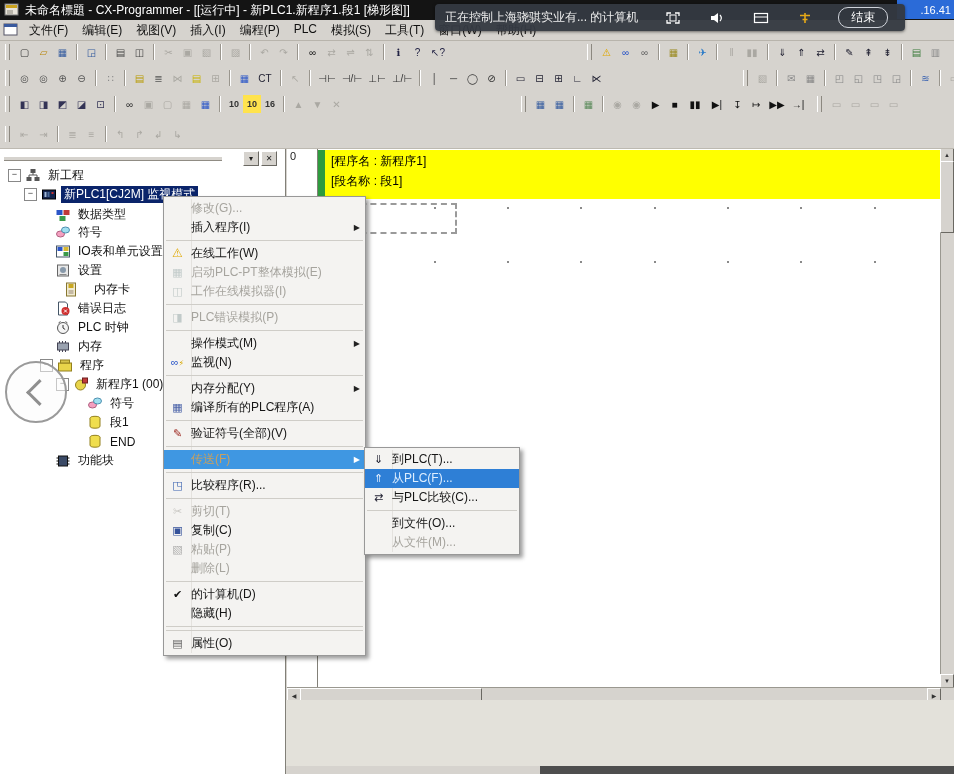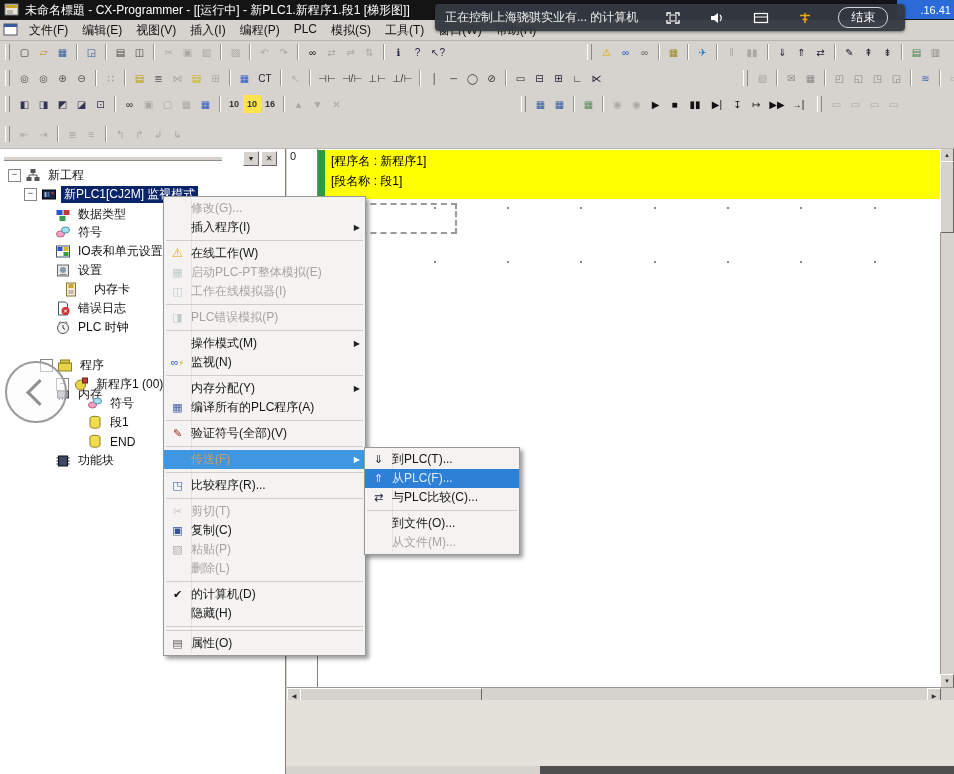--- a/index.html
+++ b/index.html
@@ -405,21 +405,21 @@
       </div>
       <div class="trow" style="top: 170px; left: 40px;">
         <span style="width: 15px; flex: 0 0 15px;"></span>
         <span class="ticon"><svg width="16" height="15" viewBox="0 0 15 15">
             <circle cx="7.5" cy="8" r="5.5" fill="#f4f4f4" stroke="#555"></circle>
             <path d="M7.5 5v3l2.2 1.5" stroke="#333" fill="none"></path>
             <path d="M3 3l2-1.5M12 3l-2-1.5" stroke="#555"></path>
           </svg></span>
         <span class="lbl">PLC 时钟</span>
       </div>
-      <div class="trow" style="top: 189px; left: 40px; margin-top: 48px;">
+      <div class="trow" style="top: 189px; left: 40px;">
         <span style="width: 15px; flex: 0 0 15px;"></span>
         <span class="ticon"><svg width="16" height="15" viewBox="0 0 15 15">
             <rect x="2" y="4" width="11" height="7" fill="#9aa2b0" stroke="#445"></rect>
             <path d="M4 2v2M7 2v2M10 2v2M4 11v2M7 11v2M10 11v2" stroke="#445"></path>
           </svg></span>
         <span class="lbl">内存</span>
       </div>
       <div class="trow" style="top: 208px; left: 40px;">
         <span class="expand">−</span>
         <span class="ticon"><svg width="16" height="15" viewBox="0 0 15 15">

